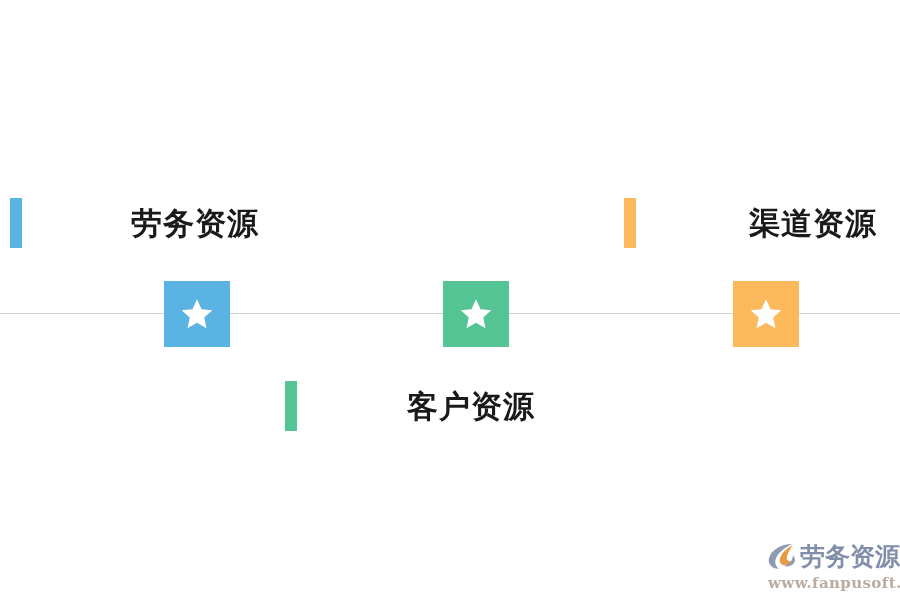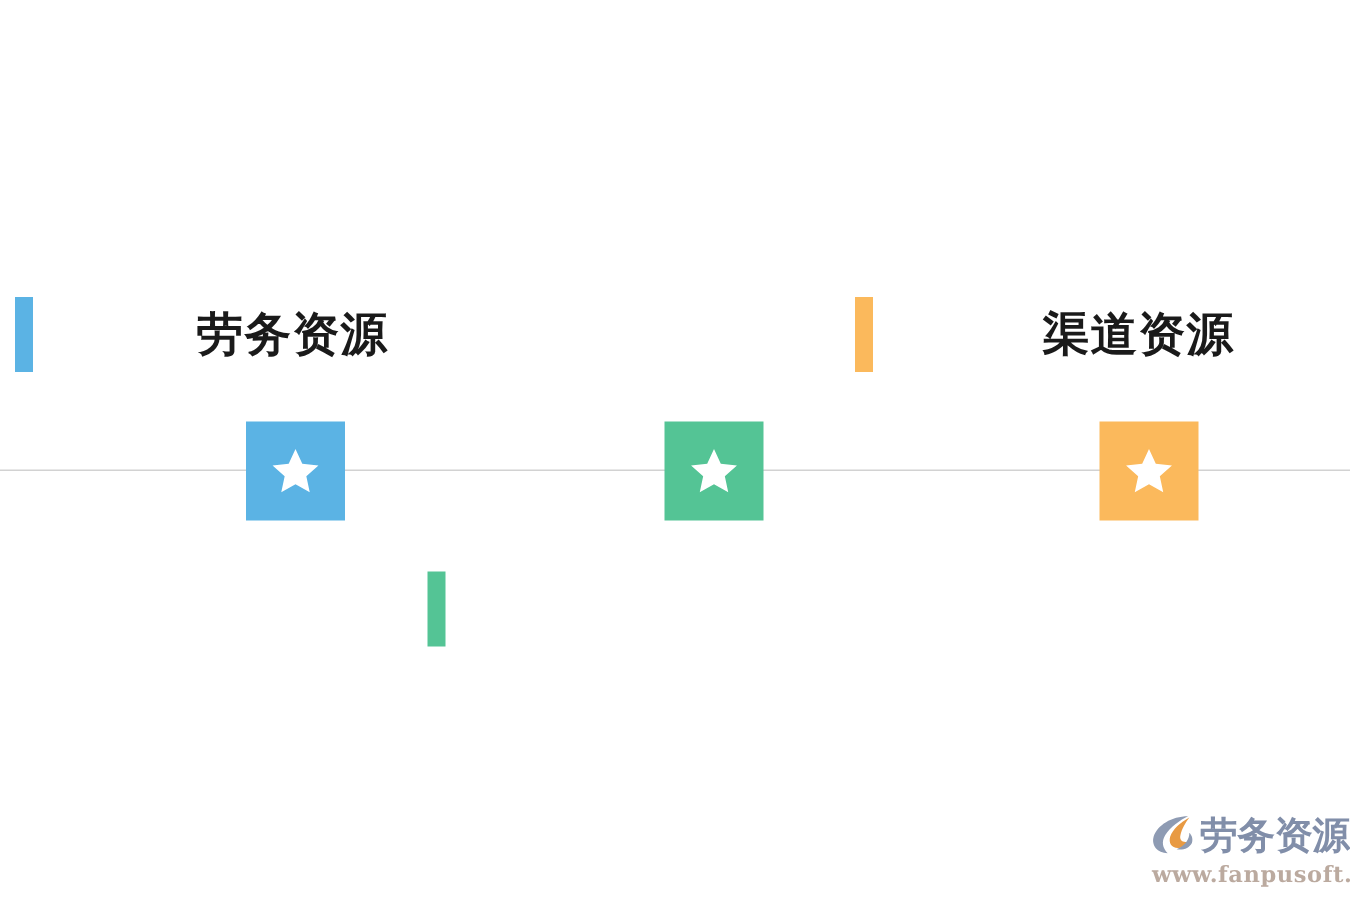--- a/index.html
+++ b/index.html
@@ -70,21 +70,21 @@
     color: #1a1a1a;
     letter-spacing: 1px;
     white-space: nowrap;
     line-height: 1;
   }
 
   
   #grp-labor   { left: 10px;  top: 198px; }
   #grp-labor   .label-text  { margin-left: 109px; }
 
-  #grp-channel { left: 570px; top: 198px; }
+  #grp-channel { left: 624px; top: 198px; }
   #grp-channel .label-text  { margin-left: 113px; }
 
   #grp-customer{ left: 285px; top: 381px; }
   #grp-customer .label-text { margin-left: 110px; }
 
   
   .watermark {
     position: absolute;
     left: 764px;
     top: 538px;
@@ -161,20 +161,21 @@
     <span class="label-text">劳务资源</span>
   </div>
 
   <div class="label-group" id="grp-channel">
     <span class="tick-bar" style="background:#FBB95C;"></span>
     <span class="label-text">渠道资源</span>
   </div>
 
   <div class="label-group" id="grp-customer">
     <span class="tick-bar" style="background:#54C495;"></span>
+    <span class="label-text">客户资源</span>
   </div>
 
   <div class="watermark">
     <div class="wm-row">
       <span class="wm-mark">
         <svg viewBox="0 0 40 40" aria-hidden="true">
           <path d="M33 6 C20 6 9 13 6 22 C4 29 9 35 17 35 C13 31 12 26 15 21 C19 14 27 9 33 6 Z" fill="#8a97b0"></path>
           <path d="M34 7 C27 11 21 16 19 22 C17.5 27 20 31 25 31 C28 31 31 29 33 26 C29 27 26 25 27 21 C28 16 31 11 34 7 Z" fill="#e8963c"></path>
           <path d="M24 32 C29 33 34 31 36 27 C37 24 36 21 34 19 C34 24 31 29 24 32 Z" fill="#8a97b0"></path>
         </svg>

